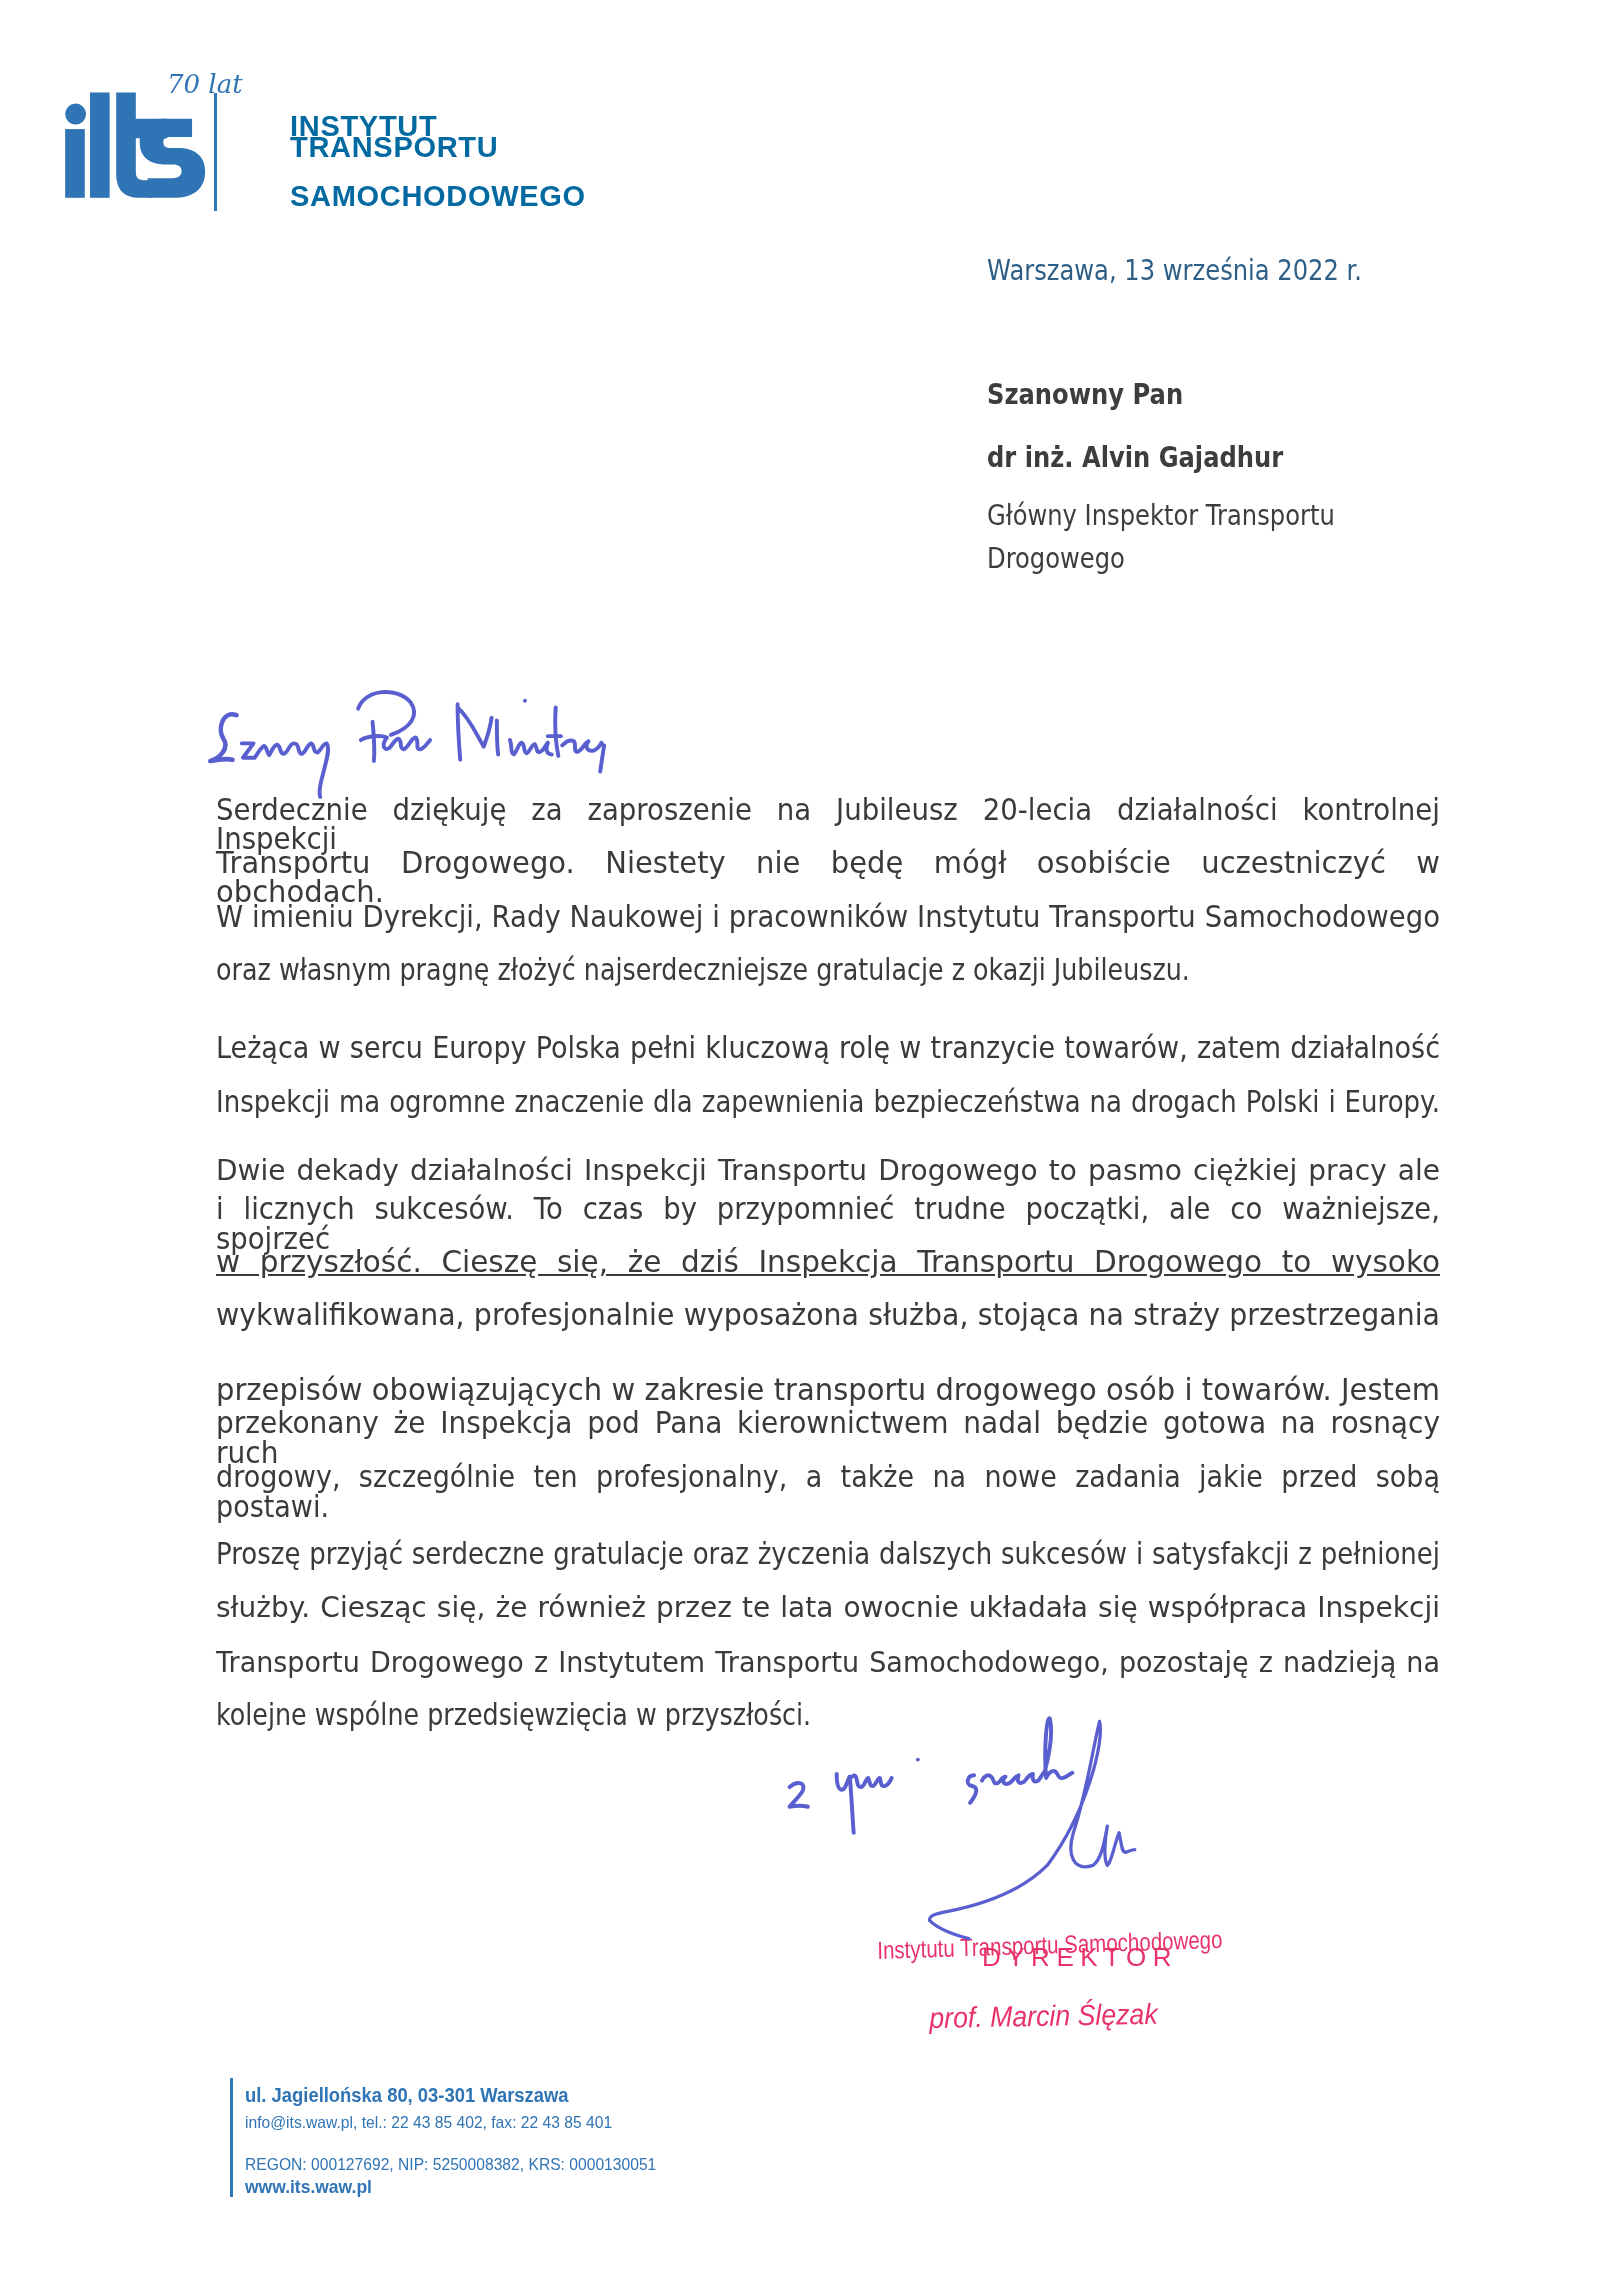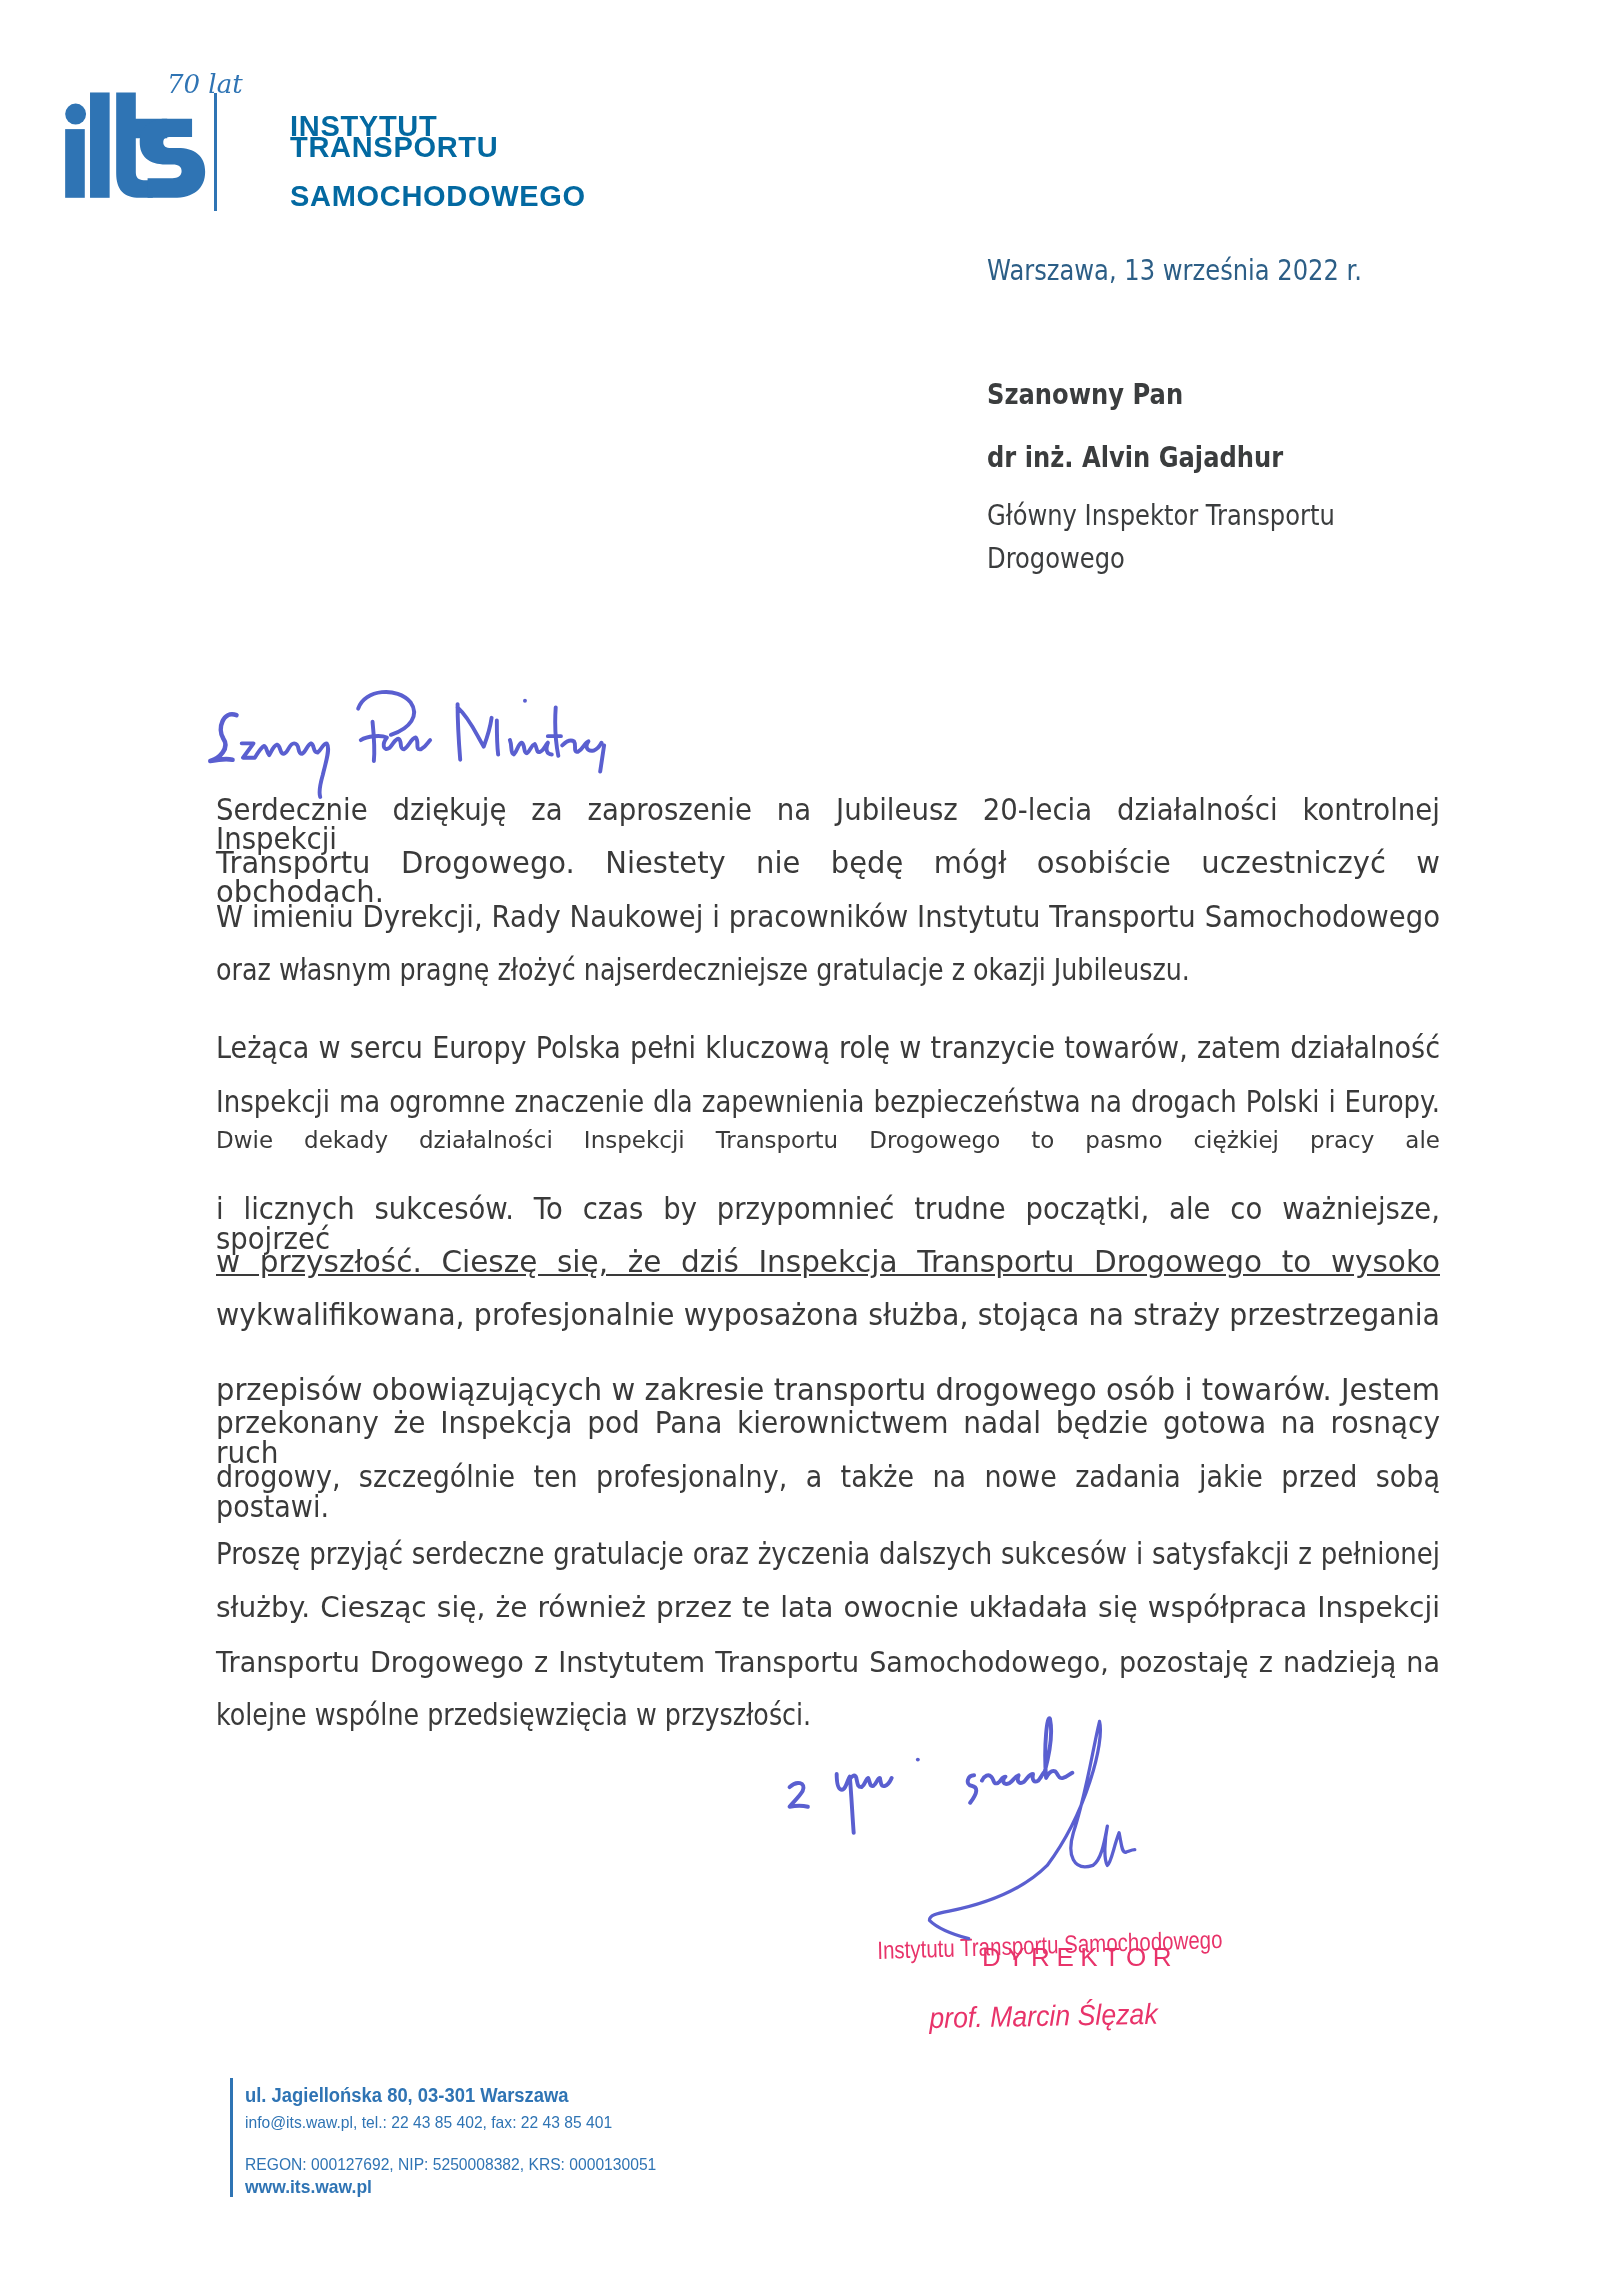--- a/index.html
+++ b/index.html
@@ -68,21 +68,21 @@
   <circle cx="483" cy="50" r="3" fill="#5a5fd0"></circle>
 </svg>
 
 <div class="body-line justify" style="top: 795px; font-size: 27.6px; transform: scaleY(1.06847); transform-origin: left top;">Serdecznie dziękuję za zaproszenie na Jubileusz 20-lecia działalności kontrolnej Inspekcji</div>
 <div class="body-line justify" style="top: 848px; font-size: 29px; transform: scaleY(1.02188); transform-origin: left top;">Transportu Drogowego. Niestety nie będę mógł osobiście uczestniczyć w obchodach.</div>
 <div class="body-line justify" style="top: 902px; font-size: 27.5px; transform: scaleY(1.06964); transform-origin: left top;">W imieniu Dyrekcji, Rady Naukowej i pracowników Instytutu Transportu Samochodowego</div>
 <div class="body-line" style="top: 956px; transform: scaleX(0.86); transform-origin: left top;">oraz własnym pragnę złożyć najserdeczniejsze gratulacje z okazji Jubileuszu.</div>
 
 <div class="body-line justify" style="top: 1033px; font-size: 27px; transform: scaleY(1.08407); transform-origin: left top;">Leżąca w sercu Europy Polska pełni kluczową rolę w tranzycie towarów, zatem działalność</div>
 <div class="body-line justify" style="top: 1087px; font-size: 26px; transform: scaleY(1.12558); transform-origin: left top;">Inspekcji ma ogromne znaczenie dla zapewnienia bezpieczeństwa na drogach Polski i Europy.</div>
-<div class="body-line justify" style="top: 1128px; font-size: 23px; transform: scaleY(1.03284); transform-origin: left top;">Dwie dekady działalności Inspekcji Transportu Drogowego to pasmo ciężkiej pracy ale</div>
+<div class="body-line justify" style="top: 1156px; font-size: 28px; transform: scaleY(1.03284); transform-origin: left top;">Dwie dekady działalności Inspekcji Transportu Drogowego to pasmo ciężkiej pracy ale</div>
 <div class="body-line justify" style="top: 1194px; font-size: 27.5px; transform: scaleY(1.07159); transform-origin: left top;">i licznych sukcesów. To czas by przypomnieć trudne początki, ale co ważniejsze, spojrzeć</div>
 <div class="body-line justify" style="top:1248px;text-decoration:underline;">w przyszłość. Cieszę się, że dziś Inspekcja Transportu Drogowego to wysoko</div>
 <div class="body-line justify" style="top: 1301px; font-size: 28.4px; transform: scaleY(1.03594); transform-origin: left top;">wykwalifikowana, profesjonalnie wyposażona służba, stojąca na straży przestrzegania</div>
 <div class="body-line justify" style="top: 1355px; font-size: 29px; transform: scaleY(1.0148); transform-origin: left top; margin-top: 21px;">przepisów obowiązujących w zakresie transportu drogowego osób i towarów. Jestem</div>
 <div class="body-line justify" style="top: 1409px; font-size: 28px; transform: scaleY(1.06271); transform-origin: left top;">przekonany że Inspekcja pod Pana kierownictwem nadal będzie gotowa na rosnący ruch</div>
 <div class="body-line justify" style="top: 1462px; font-size: 27px; transform: scaleY(1.10349); transform-origin: left top;">drogowy, szczególnie ten profesjonalny, a także na nowe zadania jakie przed sobą postawi.</div>
 
 <div class="body-line justify" style="top: 1539px; font-size: 26px; transform: scaleY(1.12698); transform-origin: left top;">Proszę przyjąć serdeczne gratulacje oraz życzenia dalszych sukcesów i  satysfakcji z pełnionej</div>
 <div class="body-line justify" style="top: 1593px; font-size: 28px; transform: scaleY(1.03953); transform-origin: left top;">służby. Ciesząc się,  że również przez te lata owocnie układała się współpraca Inspekcji</div>
 <div class="body-line justify" style="top: 1647px; font-size: 27px; transform: scaleY(1.07839); transform-origin: left top;">Transportu Drogowego z Instytutem Transportu Samochodowego, pozostaję z nadzieją na</div>

